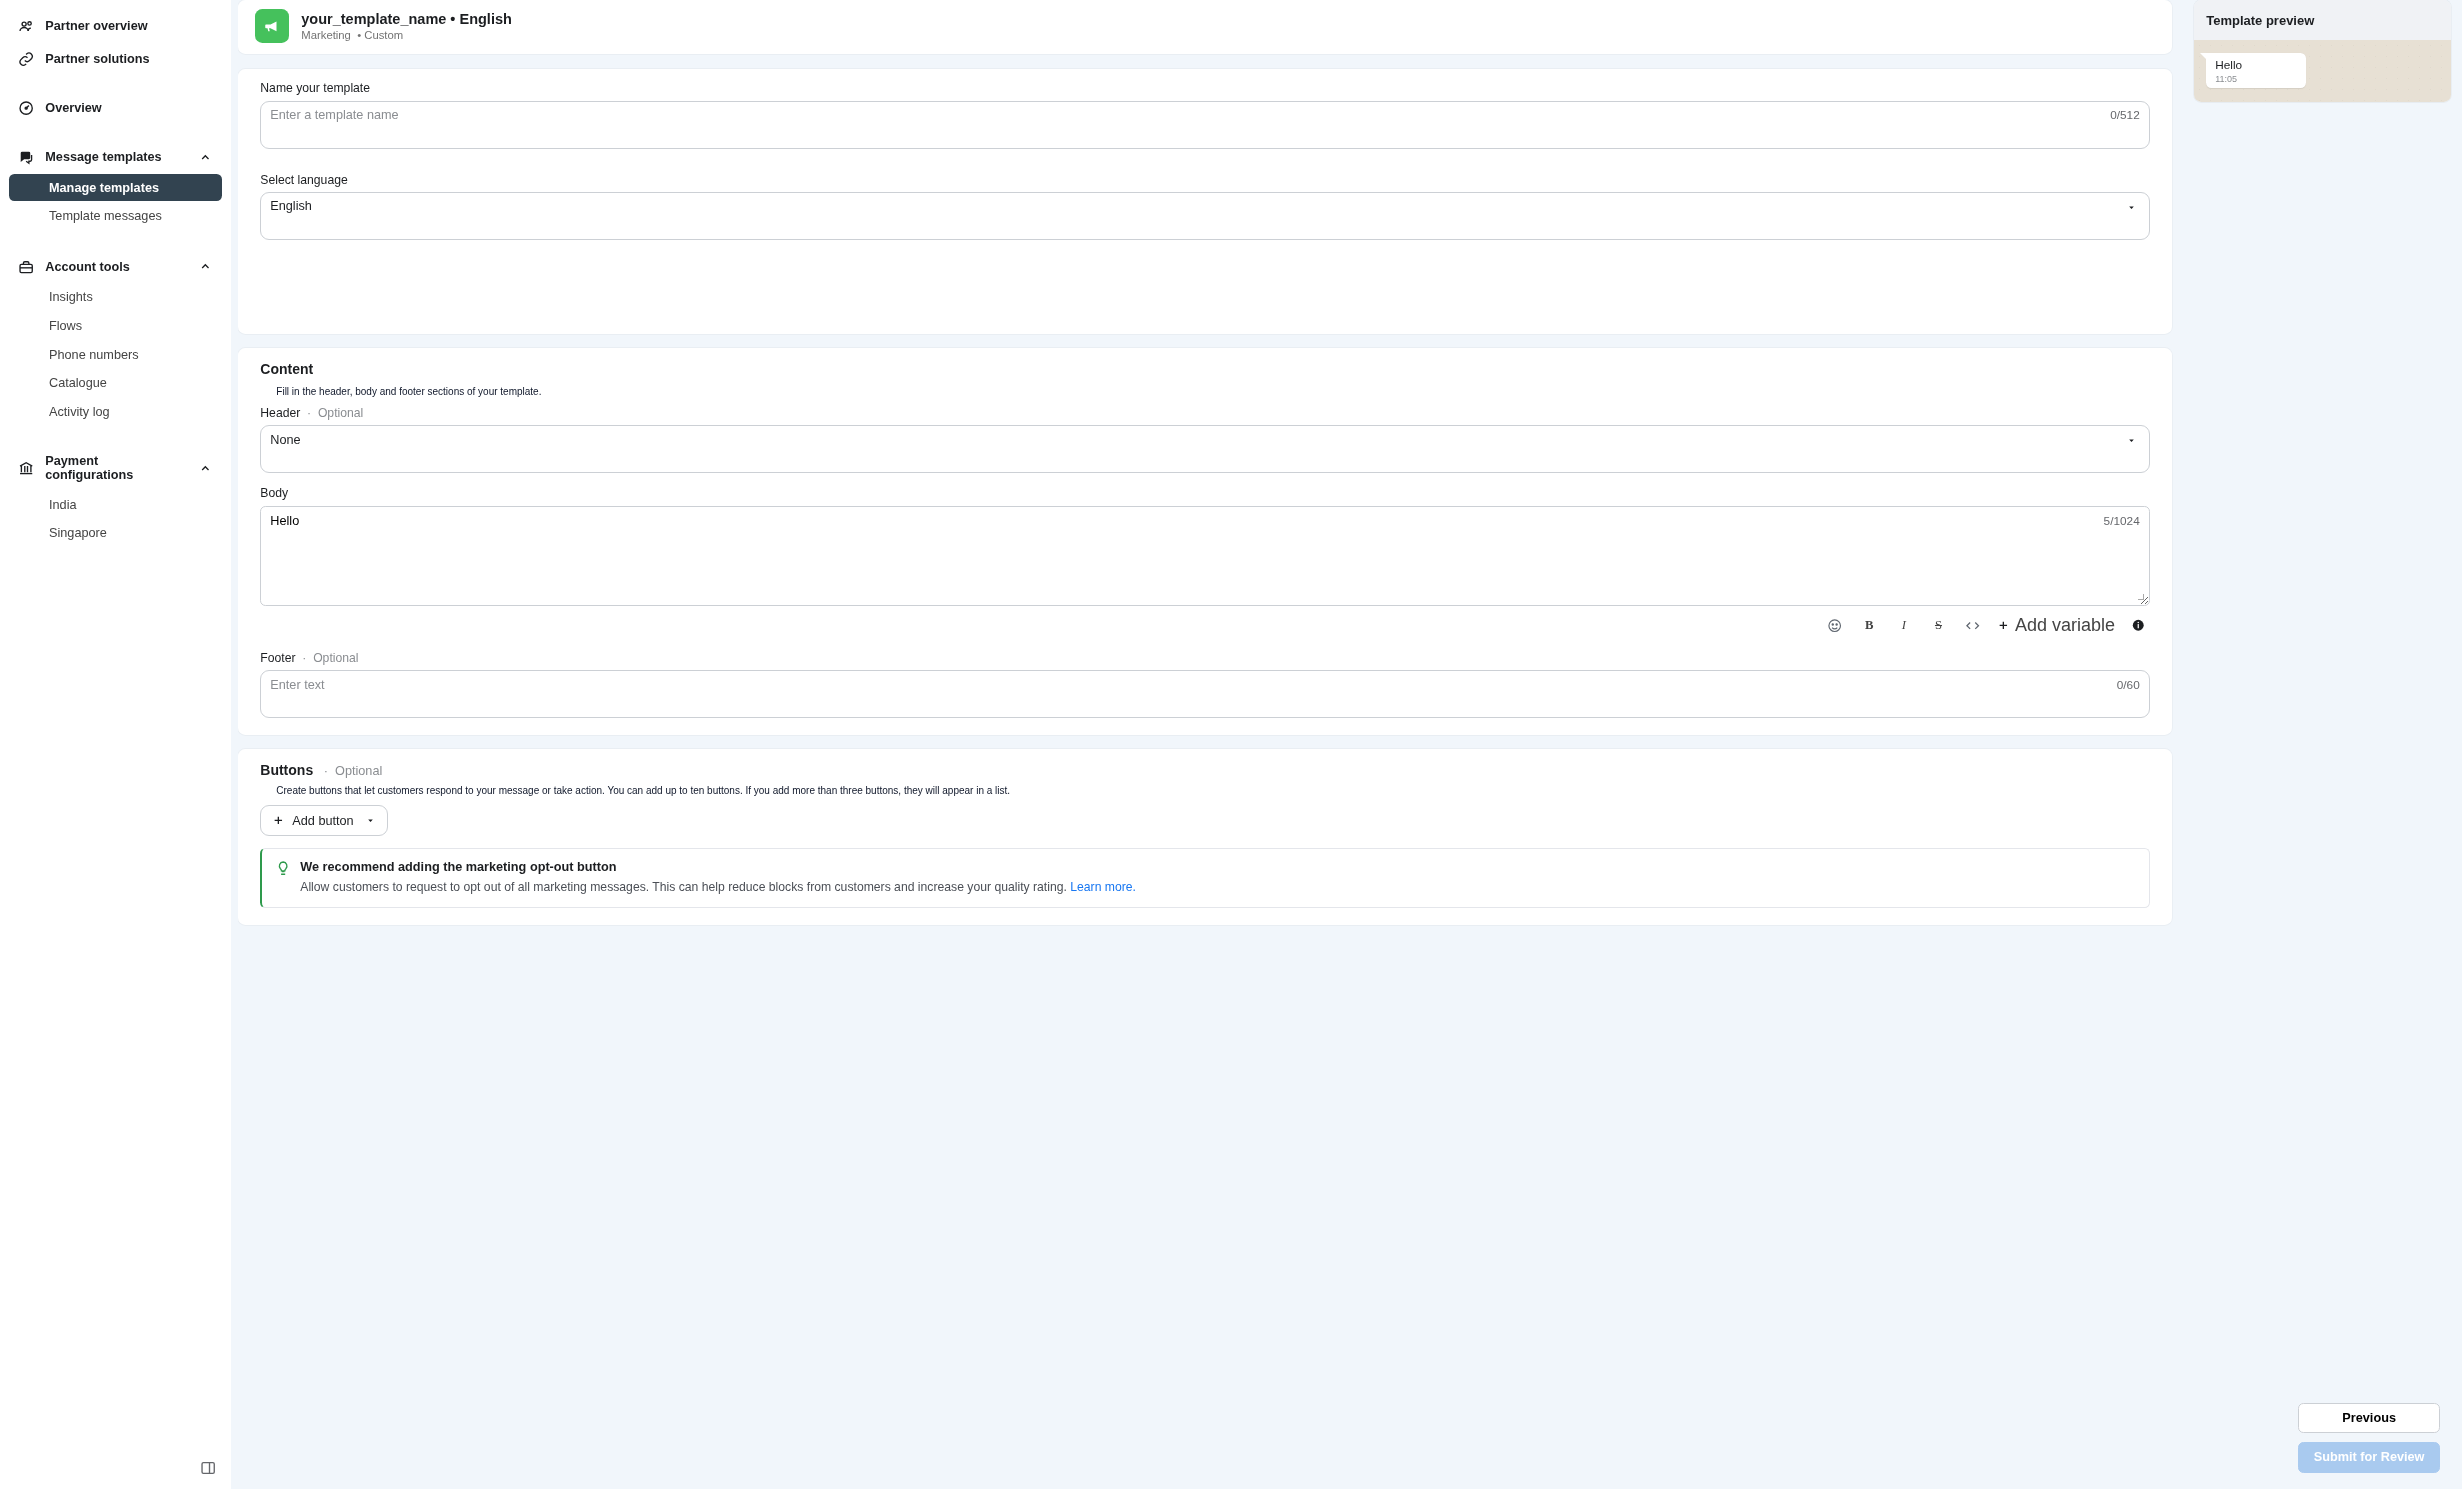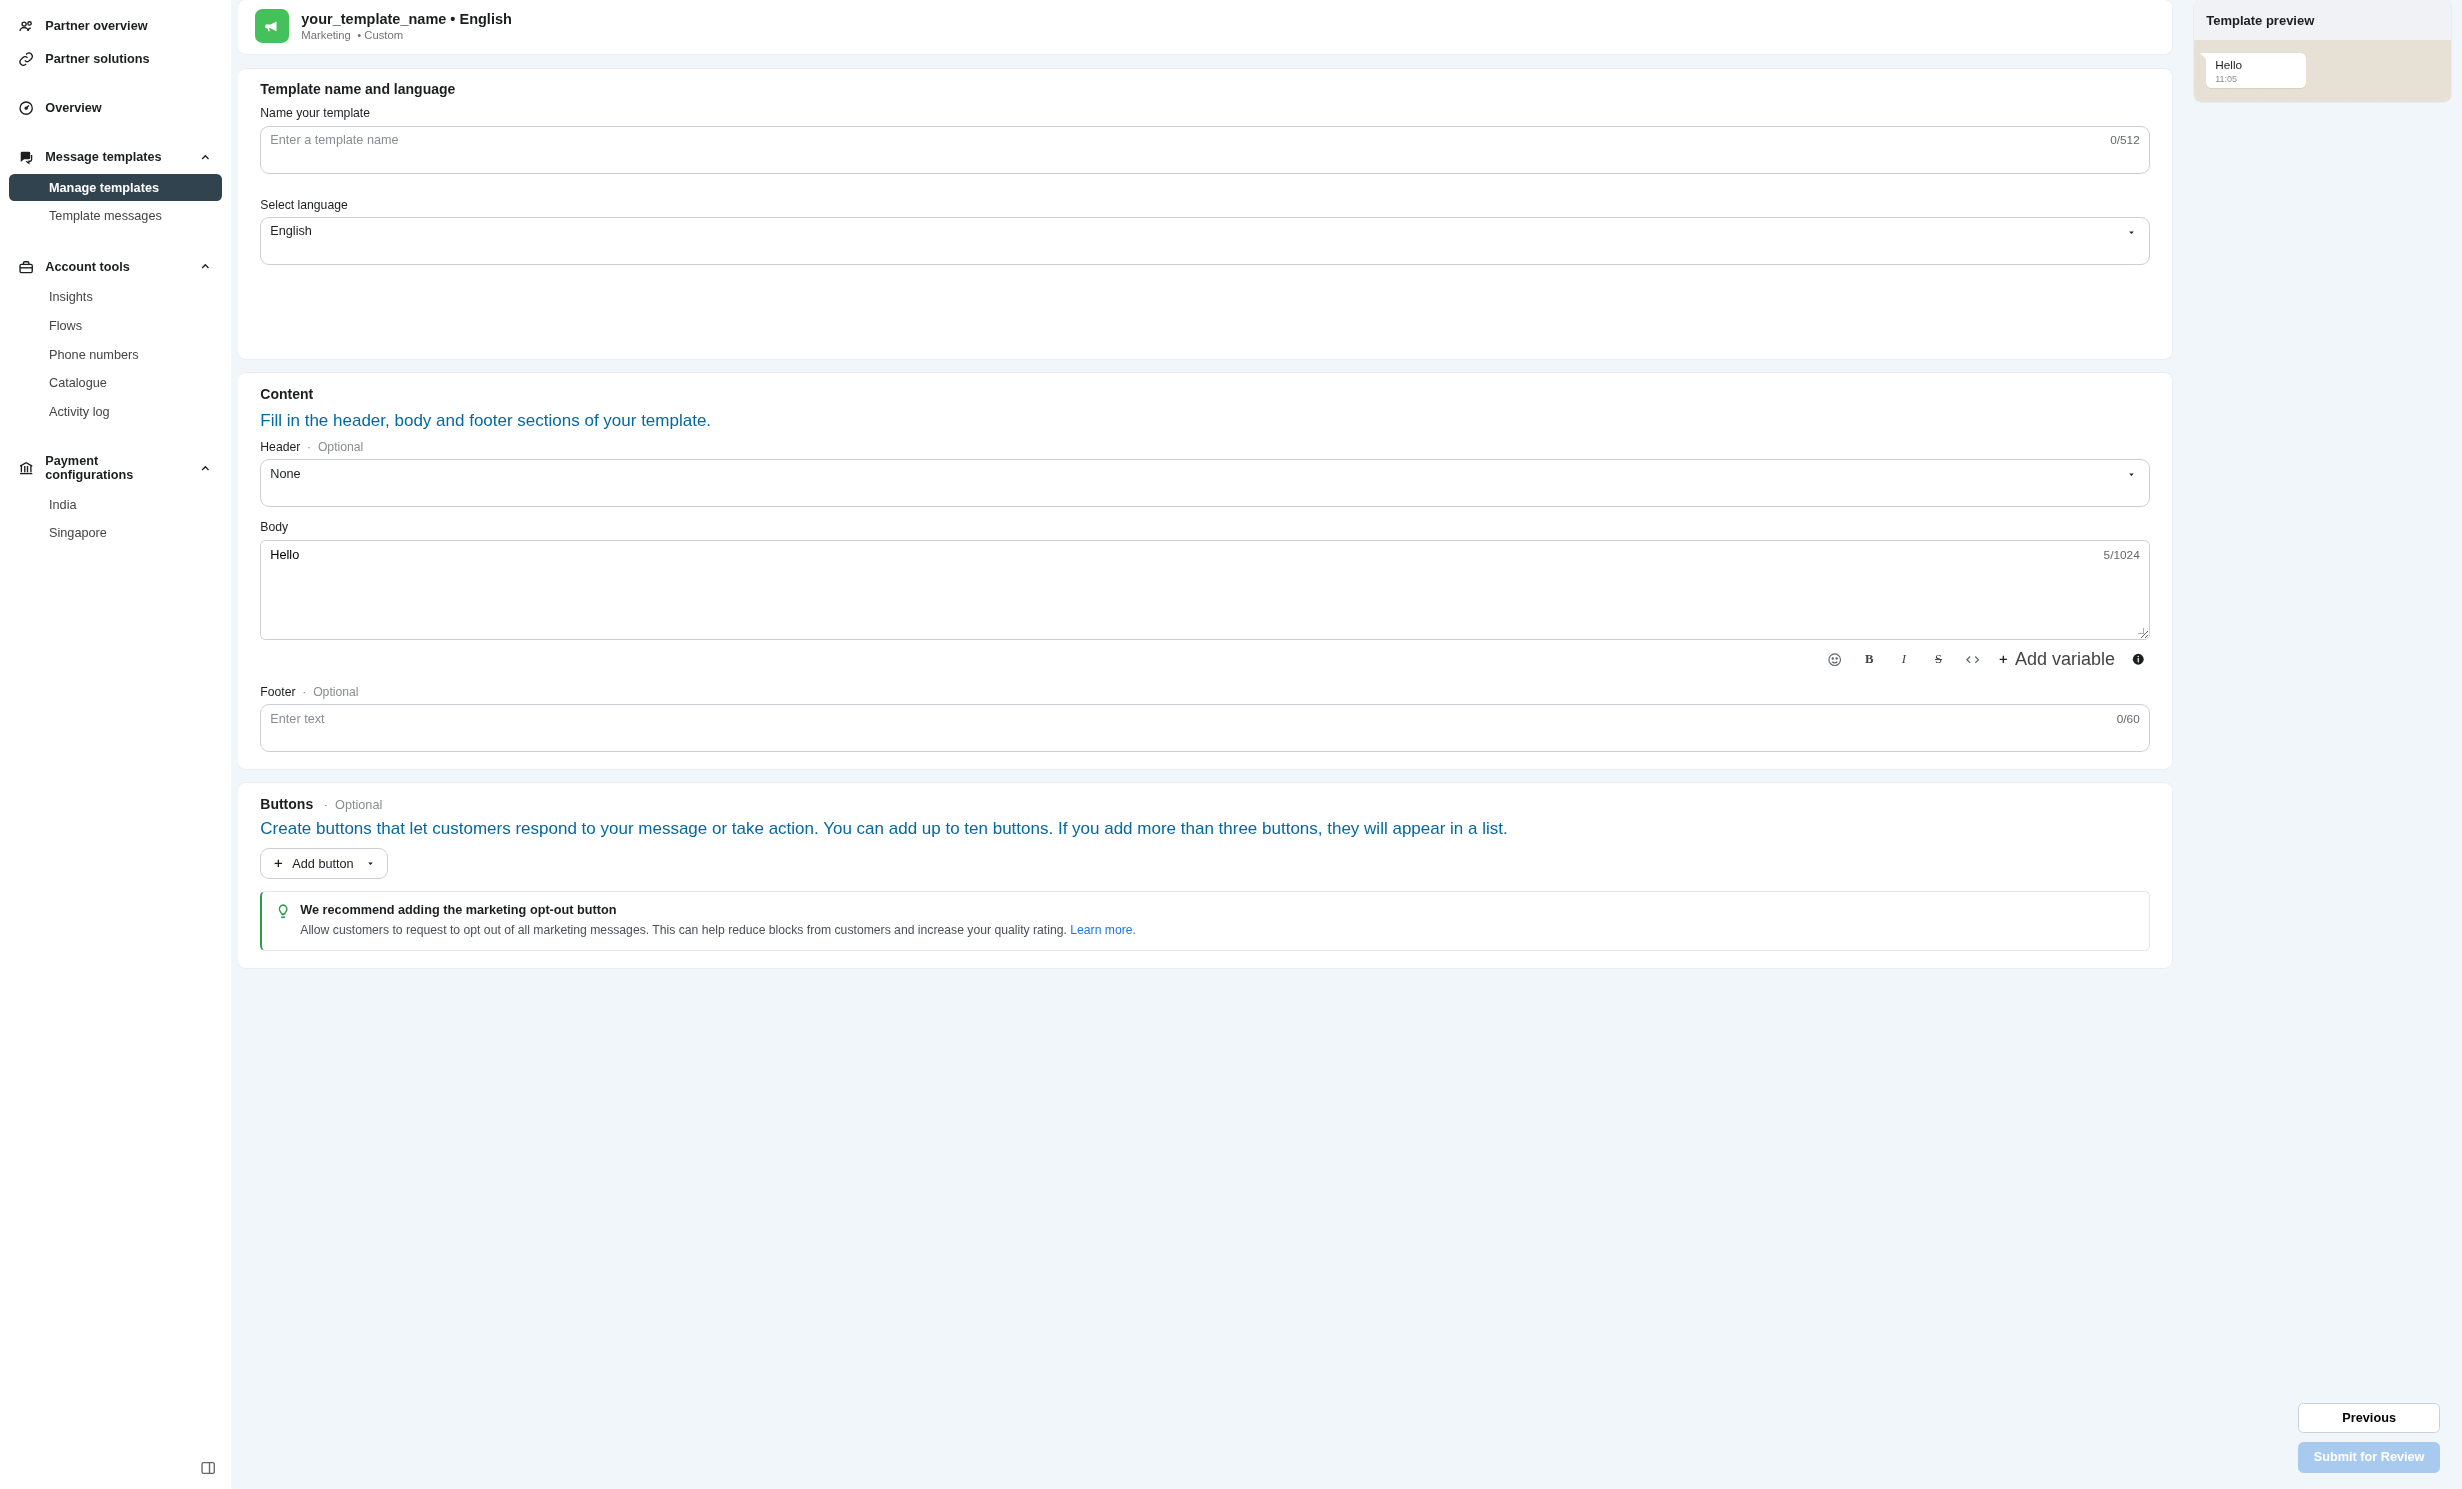--- a/index.html
+++ b/index.html
@@ -95,21 +95,21 @@
       width: 34px; height: 34px;
       border-radius: 7.3px;
       background: #45c15c;
       display: flex; align-items: center; justify-content: center;
       color: #fff;
     }
     .header-title { font-weight: 700; font-size: 14.5px; }
     .header-meta { color: #737373; font-size: 11.3px; margin-top: 1.8px; }
 
     .section-title { font-weight: 700; font-size: 14px; margin-bottom: 9px; }
-    .section-desc { color: #0369a1; font-size: 17px; margin-bottom: 9px; }
+    .section-desc { color: #0f172a; font-size: 10px; margin-bottom: 9px; margin-left: 16px; }
     .field-row { display: flex; gap: 24px; flex-direction: column; }
     .field { flex: 1; display: flex; flex-direction: column; }
     .field.lang { flex: 0 0 145px; }
     .label { font-size: 12.2px; color: #1c1e21; margin-bottom: 5.4px; }
     .label .opt { color: #8a8d91; }
 
     .input-shell {
       display: flex; align-items: flex-start;
       border: 0.9px solid #ccd0d5;
       border-radius: 9px;
@@ -392,21 +392,20 @@
           <div class="header-title">your_template_name • English</div>
           <div class="header-meta">
             <span>Marketing</span>
             <span> &nbsp;• </span>
             <span>Custom</span>
           </div>
         </div>
       </div>
 
       <div class="card">
-        <div class="section-title">Template name and language</div>
         <div class="field-row">
           <div class="field">
             <div class="label">Name your template</div>
             <div class="input-shell">
               <input type="text" placeholder="Enter a template name" style="">
               <span class="counter">0/512</span>
             </div>
           </div>
           <div class="field lang">
             <div class="label">Select language</div>

